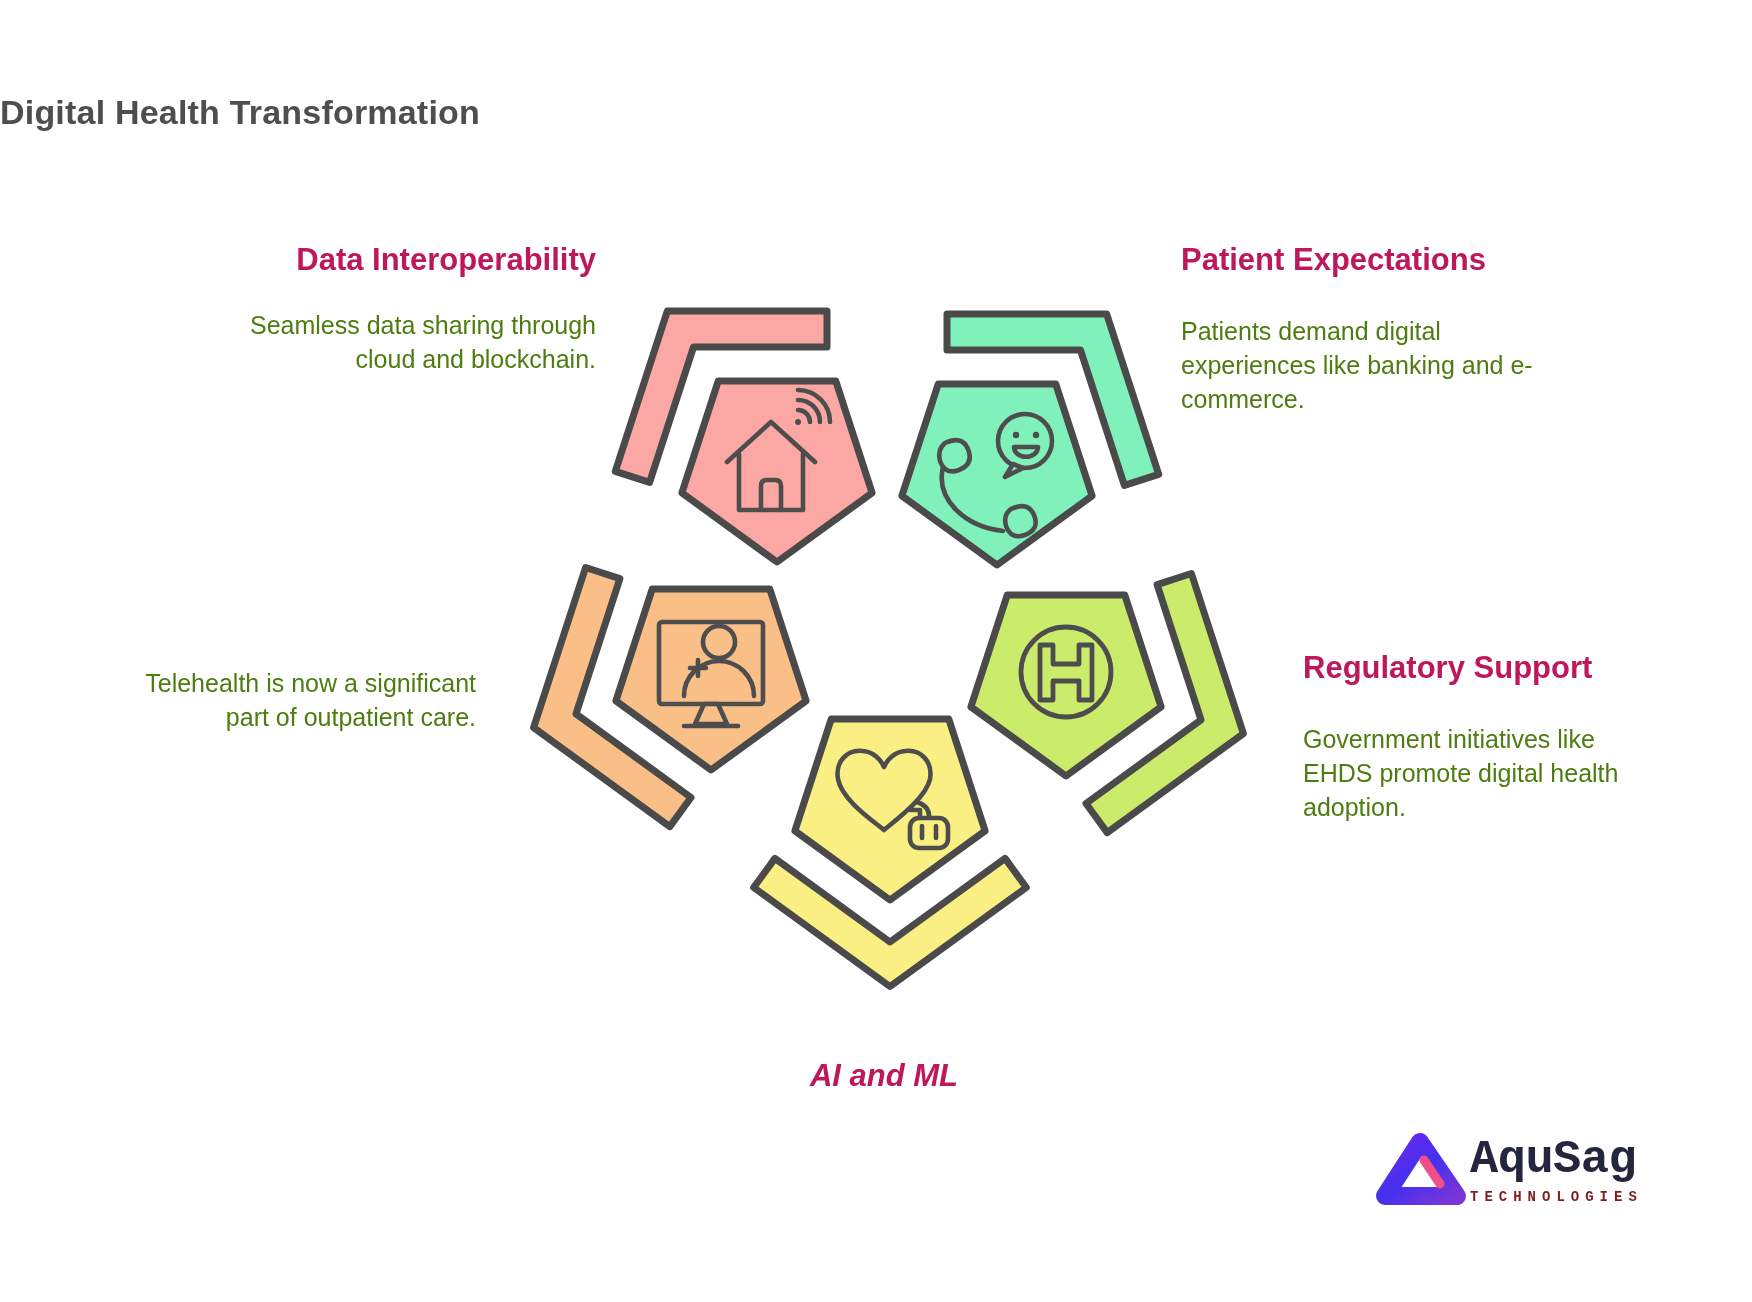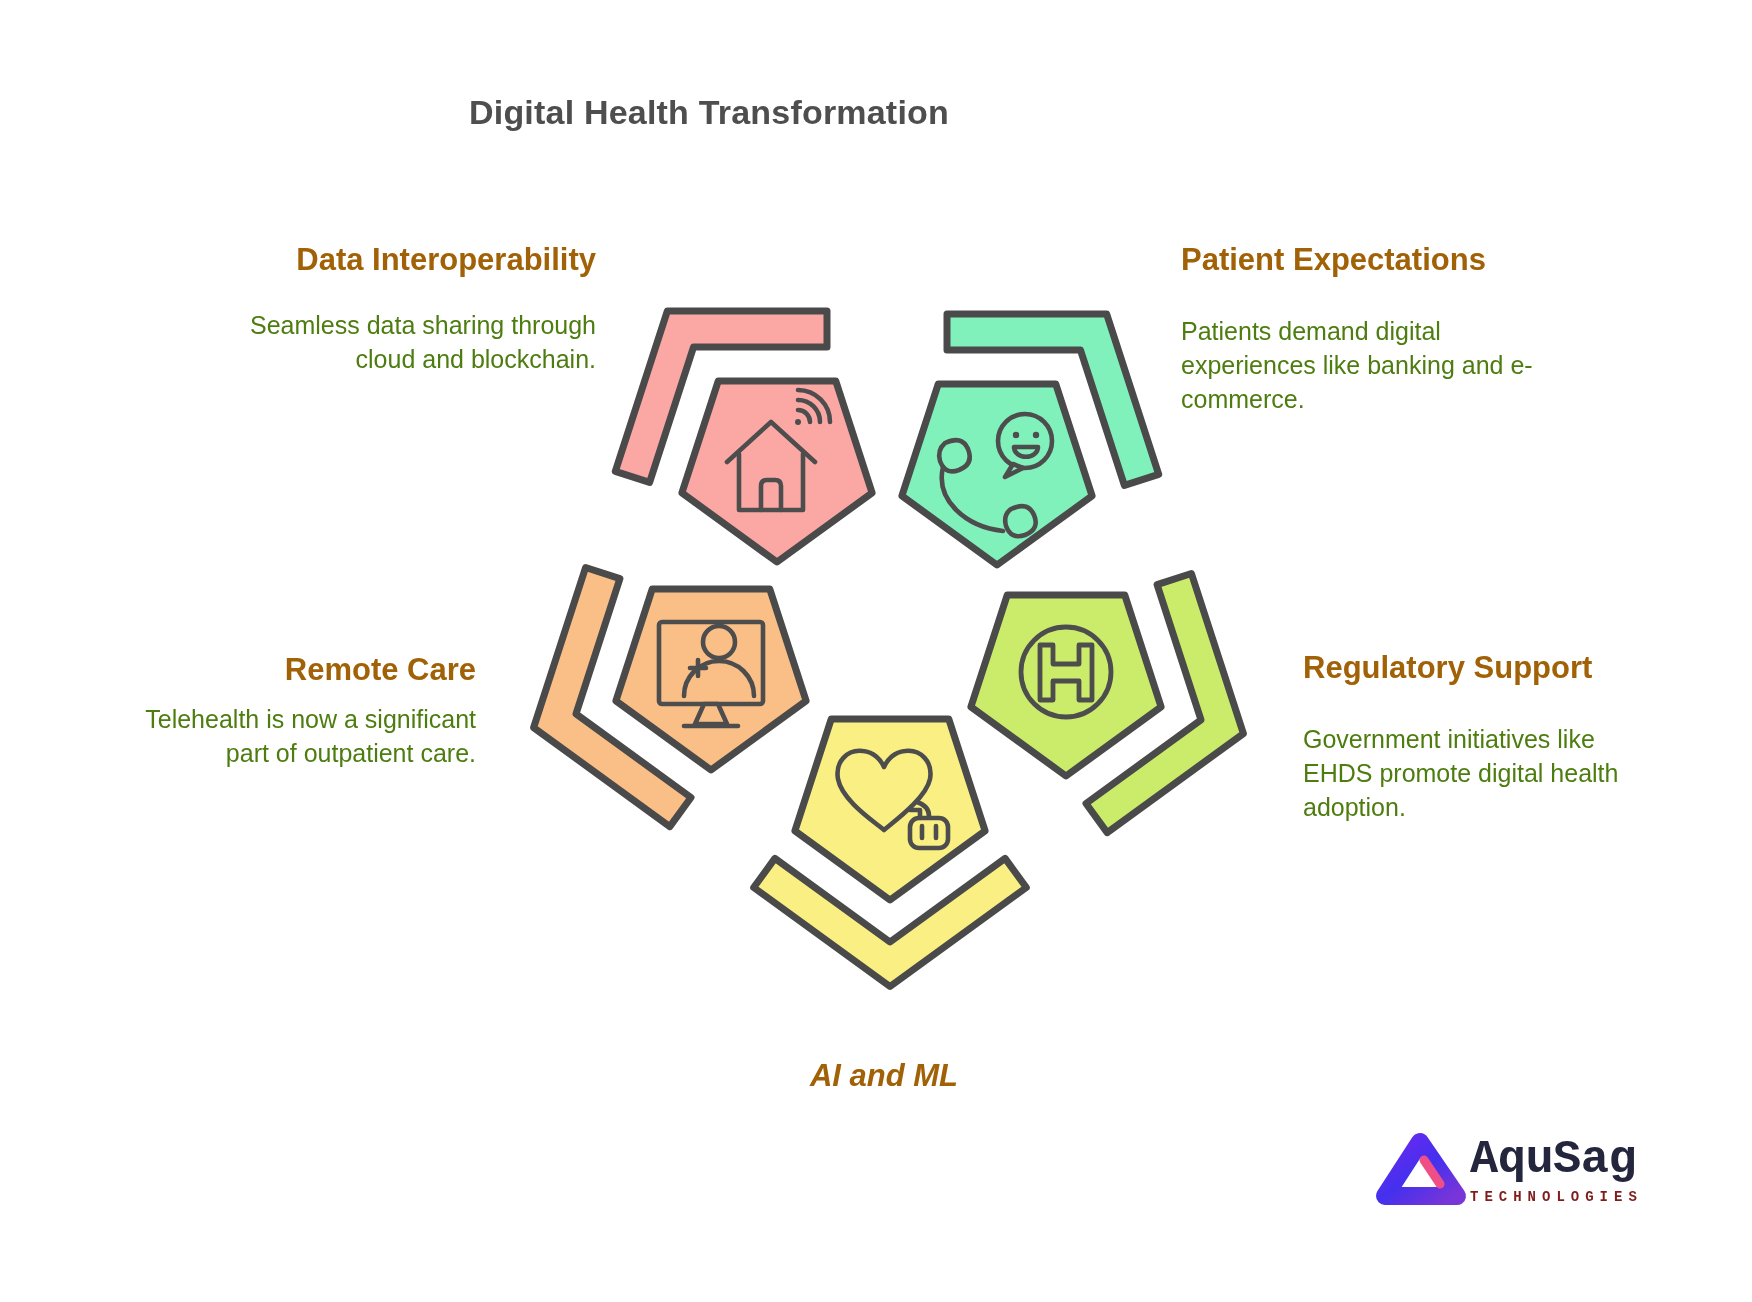--- a/index.html
+++ b/index.html
@@ -2,26 +2,26 @@
 <html><head>
 <meta charset="utf-8">
 <style>
   html,body{margin:0;padding:0;background:#fff;}
   .canvas{
     position:relative;width:1752px;height:1302px;background:#ffffff;
     font-family:"Liberation Sans", sans-serif;overflow:hidden;
   }
   .diagram-svg{position:absolute;left:0;top:0;width:1752px;height:1302px;}
   .title{
-    position:absolute;left:15px;top:93px;width:1388px;text-align:center;
+    position:absolute;left:0;top:93px;width:1388px;text-align:left;
     font-size:34px;font-weight:700;color:#4E4E4E;letter-spacing:.2px;
   }
   .tblock{position:absolute;}
   .tblock h2{
-    margin:0;font-size:31px;font-weight:700;color:#a16207;line-height:1.15;
+    margin:0;font-size:31px;font-weight:700;color:#be185d;line-height:1.15;
   }
   .tblock p{
     margin:0;margin-top:36px;font-size:25px;font-weight:400;color:#4d7c0f;
     line-height:34px;white-space:pre-line;
   }
   .align-right{text-align:right;}
   .align-left{text-align:left;}
   .align-center{text-align:center;font-style:italic;}
   .blk-interop{right:1156px;top:242px;width:470px;}
   .blk-interop p{margin-top:30px;}
@@ -129,21 +129,20 @@
   </div>
 
   <div class="tblock blk-patient align-left">
     <h2>Patient Expectations</h2>
     <p>Patients demand digital
 experiences like banking and e-
 commerce.</p>
   </div>
 
   <div class="tblock blk-remote align-right">
-    <h2>Remote Care</h2>
     <p>Telehealth is now a significant
 part of outpatient care.</p>
   </div>
 
   <div class="tblock blk-regulatory align-left">
     <h2>Regulatory Support</h2>
     <p>Government initiatives like
 EHDS promote digital health
 adoption.</p>
   </div>

